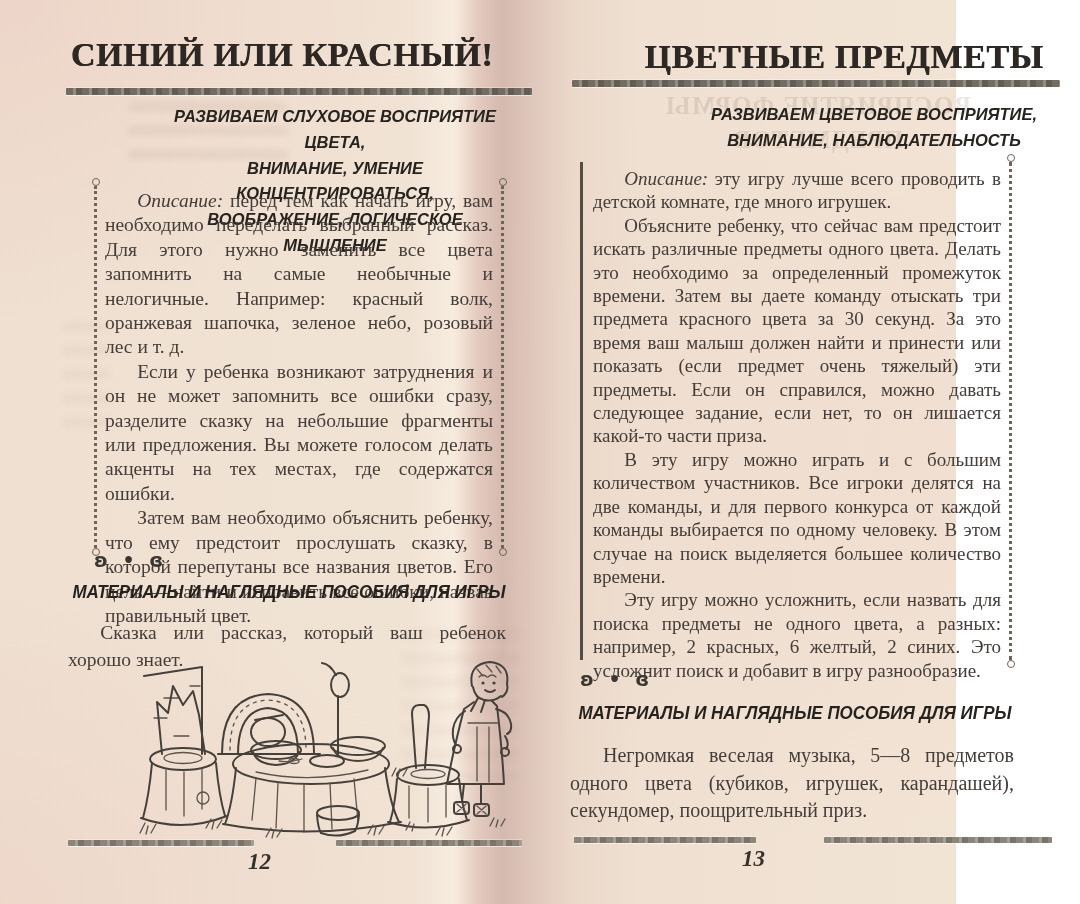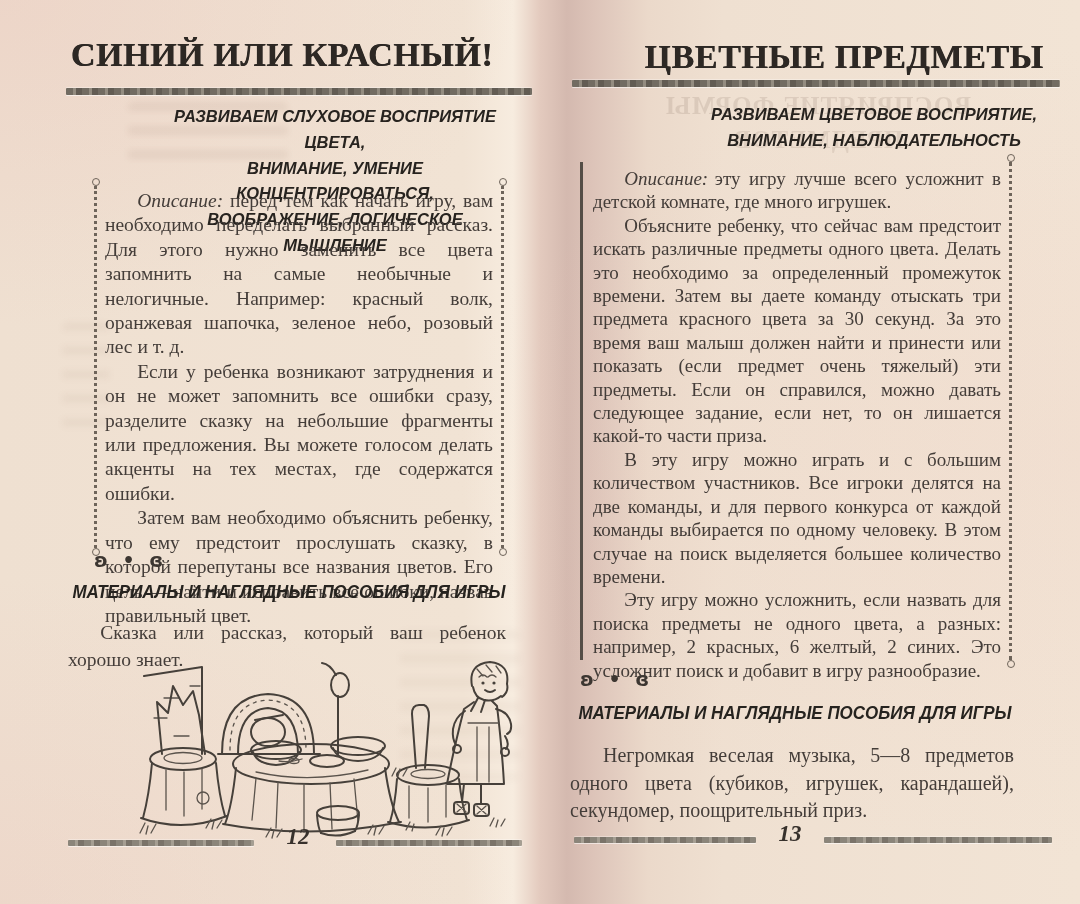--- a/index.html
+++ b/index.html
@@ -1,19 +1,19 @@
 <!DOCTYPE html>
 <html><head>
 <meta charset="utf-8">
 <style>
   html,body{margin:0;padding:0;}
   body{font-family:"Liberation Serif", serif; width:1080px; height:904px; overflow:hidden;}
 
   #spread{
-    position:relative; width:1080px; height:904px;
+    position:relative; width:956px; height:904px;
     background:
       radial-gradient(120% 90% at 0% 0%, rgba(233,196,186,.38), transparent 40%),
       radial-gradient(120% 90% at 0% 100%, rgba(233,196,186,.30), transparent 40%),
       radial-gradient(130% 100% at 100% 50%, rgba(238,205,193,.22), transparent 45%),
       linear-gradient(90deg,
         #efe0d1 0%, #f1e3d4 43%, #f7ecdf 47.5%,
         #e3cabe 50%, #d4b9af 52.5%, #ddc4b9 55%,
         #ebd9ca 60%, #efe0d1 67%, #f2e4d5 100%);
   }
 
@@ -65,21 +65,21 @@
     font-size:17.5px; color:#26231f; text-align:center; transform:scaleX(.97);
   }
   .mat-text{
     color:#443d39; text-align:justify;
   }
   .mat-text p{margin:4px; text-indent:1.65em;}
   .left .mat-text{font-size:19.5px; line-height:27px;}
   .right .mat-text{font-size:20px; line-height:27.5px;}
 
   .pagenum{
-    font-style:italic; font-weight:600; font-size:23px; color:#37312c; text-align:center;
+    font-style:italic; font-weight:600; font-size:23px; color:#37312c; text-align:left;margin-top:25px;
   }
   .ghost{
     font-family:"Liberation Serif", serif; font-weight:700; font-size:25px;
     letter-spacing:1px; text-align:center; color:#6d5648;
     transform:scaleX(-1); opacity:.14; filter:blur(.6px);
   }
   .smudge{
     background:repeating-linear-gradient(180deg, rgba(140,110,92,.22) 0 9px, transparent 9px 24px);
     filter:blur(3px); opacity:.45; border-radius:6px;
   }
@@ -227,21 +227,21 @@
 
     <div class="abs subtitle" style="left:688px;top:102px;width:372px;">
       <div>РАЗВИВАЕМ ЦВЕТОВОЕ ВОСПРИЯТИЕ,</div>
       <div>ВНИМАНИЕ, НАБЛЮДАТЕЛЬНОСТЬ</div>
     </div>
 
     <div class="abs frame" style="left:580px;top:162px;width:432px;height:498px;">
       <div class="solidb" style="left:0;"></div>
       <div class="zb" style="right:0;"></div>
       <div class="bodytext" style="left:13px;right:11px;top:5px;">
-        <p><span class="lead">Описание:</span><span>эту игру лучше всего усложнит в детской комнате, где много игрушек.</span></p>
+        <p><span class="lead">Описание:</span><span>эту игру лучше всего проводить в детской комнате, где много игрушек.</span></p>
         <p>Объясните ребенку, что сейчас вам предстоит искать различные предметы одного цвета. Делать это необходимо за определенный промежуток времени. Затем вы даете команду отыскать три предмета красного цвета за 30 секунд. За это время ваш малыш должен найти и принести или показать (если предмет очень тяжелый) эти предметы. Если он справился, можно давать следующее задание, если нет, то он лишается какой-то части приза.</p>
         <p>В эту игру можно играть и с большим количеством участников. Все игроки делятся на две команды, и для первого конкурса от каждой команды выбирается по одному человеку. В этом случае на поиск выделяется большее количество времени.</p>
         <p>Эту игру можно усложнить, если назвать для поиска предметы не одного цвета, а разных: например, 2 красных, 6 желтый, 2 синих. Это усложнит поиск и добавит в игру разнообразие.</p>
       </div>
     </div>
 
     <div class="abs ornament" style="left:580px;top:668px;width:432px;">ʚ • ɞ</div>
 
     <div class="abs mat-heading" style="left:564px;top:703px;width:462px;">МАТЕРИАЛЫ И НАГЛЯДНЫЕ ПОСОБИЯ ДЛЯ ИГРЫ</div>
 

